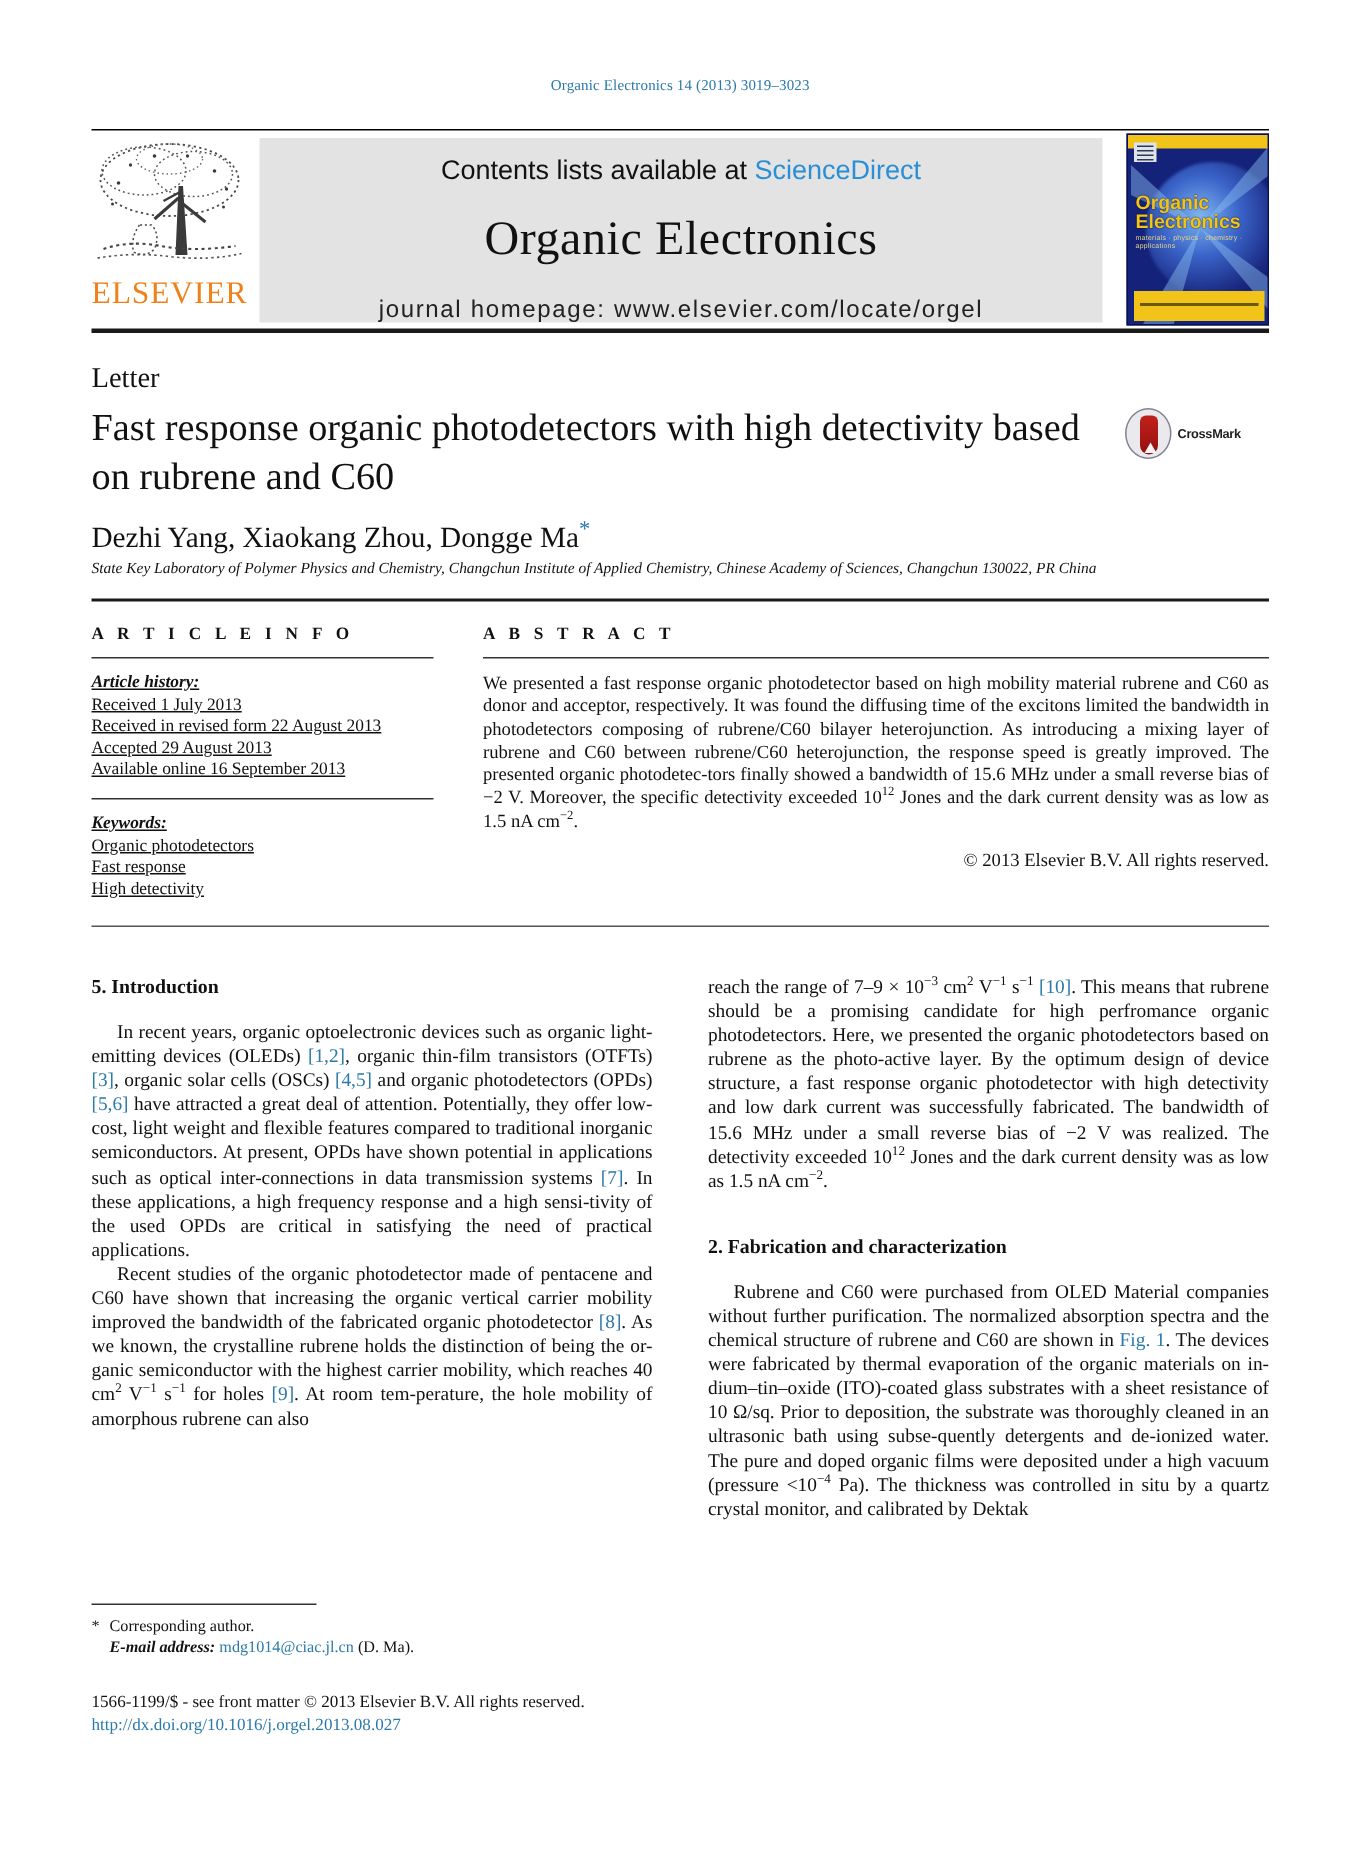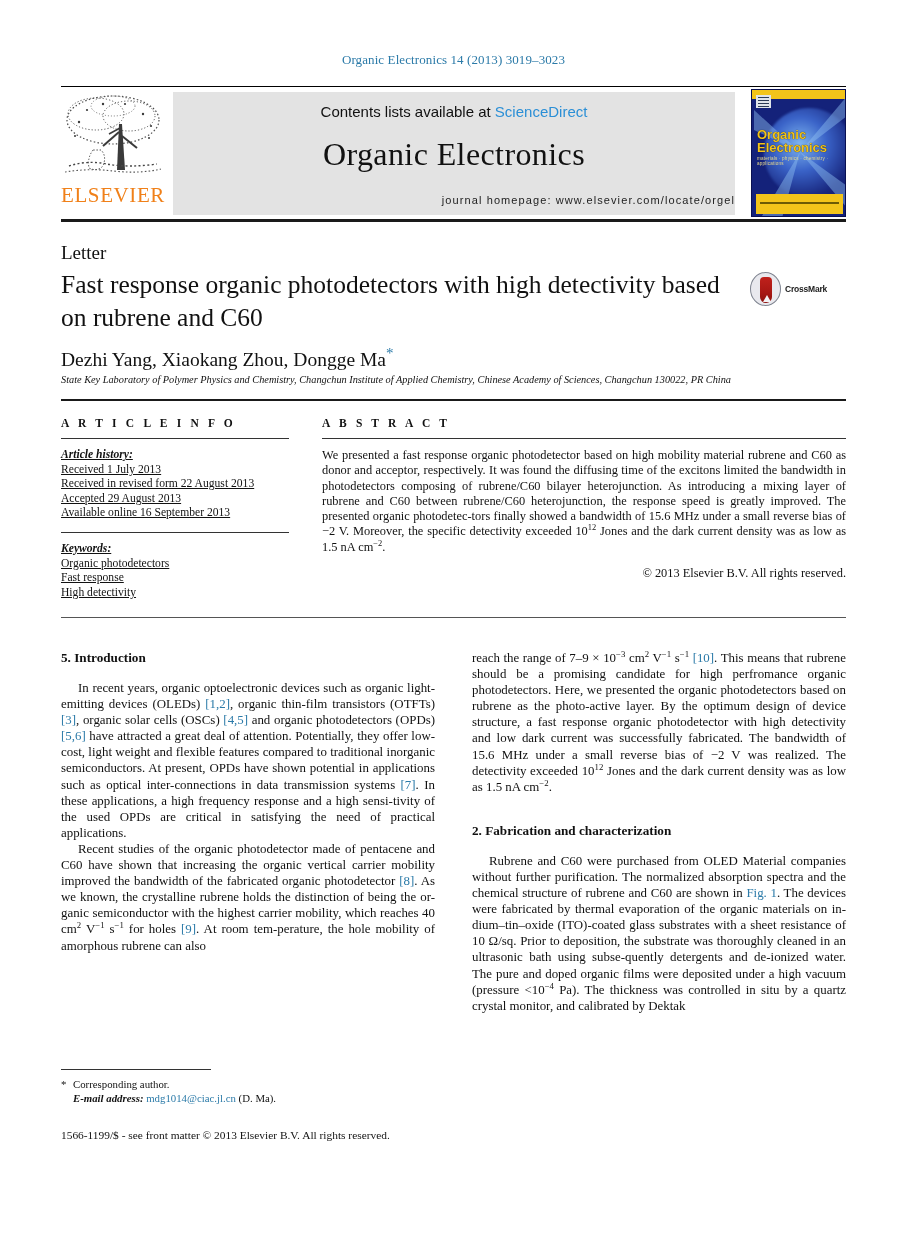--- a/index.html
+++ b/index.html
@@ -21,21 +21,21 @@
     width: 907px;
     height: 1238px;
   }
 
   
   .running-head {
     position: absolute;
     left: 0; top: 52px;
     width: 907px;
     text-align: center;
-    font-size: 13px;
+    font-size: 10px;
     color: #2b7aa8;
     letter-spacing: .1px;
   }
 
   
   .masthead {
     position: absolute;
     left: 61px; top: 86px;
     width: 785px;
     height: 135px;
@@ -70,41 +70,40 @@
   .mast-center {
     position: absolute;
     left: 112px; top: 6px;
     width: 562px;
     height: 123px;
     background: #e3e3e3;
     text-align: center;
   }
   .contents-line {
     font-family: "Liberation Sans", sans-serif;
-    font-size: 15px;
+    font-size: 18px;
     padding-top: 11px;
     color: #111;
   }
   .contents-line .sd {
     color: #2b8fd6;
   }
   .journal-name {
     font-family: "Liberation Serif", serif;
     font-size: 32px;
     padding-top: 16px;
     letter-spacing: .4px;
     color: #111;
   }
   .journal-home {
     font-family: "Liberation Sans", sans-serif;
-    font-size: 11px;
+    font-size: 16px;
     letter-spacing: 1.1px;
     padding-top: 21px;
     color: #222;
-    text-align: right;
   }
   .cover-thumb {
     position: absolute;
     left: 690px; top: 3px;
     width: 95px; height: 128px;
     background: #14227a;
     overflow: hidden;
     border: 1px solid #0a1152;
     box-sizing: border-box;
   }
@@ -507,15 +506,16 @@
   </div>
 
   <div class="foot-rule"></div>
   <div class="footnote">
     <div><span class="fstar">*</span><span>Corresponding author.</span></div>
     <div style="padding-left:12px"><span class="email-lab">E-mail address:</span> <span class="mail">mdg1014@ciac.jl.cn</span> <span>(D. Ma).</span></div>
   </div>
 
   <div class="footer-meta">
     <div>1566-1199/$ - see front matter © 2013 Elsevier B.V. All rights reserved.</div>
+    <div class="doi">http://dx.doi.org/10.1016/j.orgel.2013.08.027</div>
   </div>
 
 </div>
 
 </body></html>

